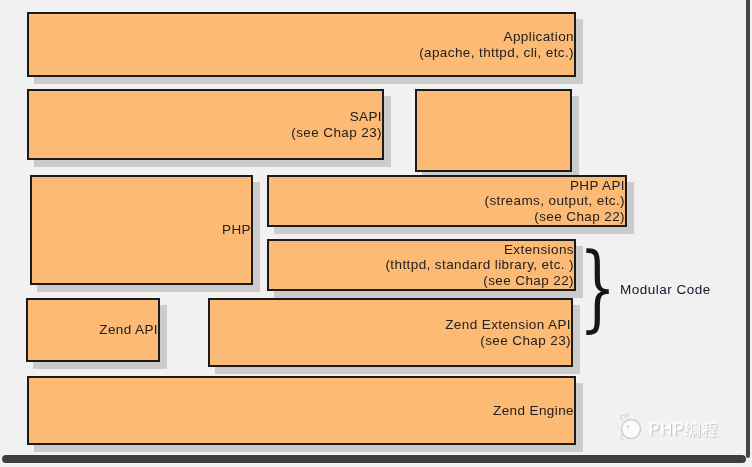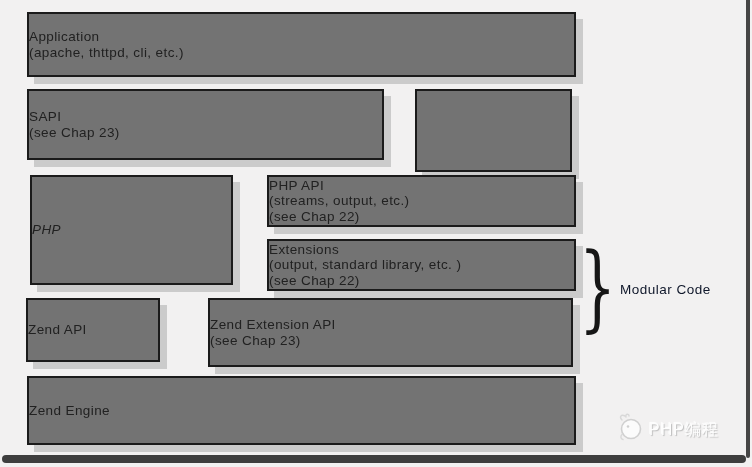--- a/index.html
+++ b/index.html
@@ -4,31 +4,31 @@
 <style>
   html,body{margin:0;padding:0;}
   #stage{
     position:relative; width:752px; height:467px; overflow:hidden;
     background:#f2f1f1;
     font-family:"Liberation Sans", sans-serif;
     color:#212121;
   }
   .box{
     position:absolute; box-sizing:border-box;
-    background:#737373; border:2px solid #1b1b1b;
+    background:#fdba74; border:2px solid #1b1b1b;
     box-shadow:7px 7px 0 0 #cbcbcb;
-    display:flex; flex-direction:column; align-items:flex-start; justify-content:center;
+    display:flex; flex-direction:column; align-items:flex-end; justify-content:center;
     text-align:center; font-size:13.5px; line-height:16px; letter-spacing:0.4px;
   }
   .box .l{white-space:pre;}
   #b-application{left:27px; top:12px;  width:549px; height:65px;}
   #b-sapi       {left:27px; top:89px;  width:357px; height:71px;}
   #b-empty      {left:415px;top:89px;  width:157px; height:83px;}
-  #b-php        {left:30px; top:175px; width:203px; height:110px;font-style:italic;}
-  #b-phpapi     {left:267px;top:175px; width:309px; height:52px; line-height:15.5px;}
+  #b-php        {left:30px; top:175px; width:223px; height:110px;}
+  #b-phpapi     {left:267px;top:175px; width:360px; height:52px; line-height:15.5px;}
   #b-extensions {left:267px;top:239px; width:309px; height:52px; line-height:15.5px;}
   #b-zendapi    {left:26px; top:298px; width:134px; height:64px;}
   #b-zendext    {left:208px;top:298px; width:365px; height:69px;}
   #b-zendengine {left:27px; top:376px; width:549px; height:69px;}
 
   #brace{
     position:absolute; left:579px; top:244px; width:36px; height:90px;
     font-family:"DejaVu Serif", serif; font-size:94px; line-height:88px;
     color:#161616; transform:scaleX(0.62); transform-origin:left center;
     user-select:none;
@@ -76,21 +76,21 @@
   </div>
 
   <div class="box" id="b-phpapi">
     <div class="l">PHP API</div>
     <div class="l">(streams, output, etc.)</div>
     <div class="l">(see Chap 22)</div>
   </div>
 
   <div class="box" id="b-extensions">
     <div class="l">Extensions</div>
-    <div class="l">(output, standard library, etc. )</div>
+    <div class="l">(thttpd, standard library, etc. )</div>
     <div class="l">(see Chap 22)</div>
   </div>
 
   <div class="box" id="b-zendapi">
     <div class="l">Zend API</div>
   </div>
 
   <div class="box" id="b-zendext">
     <div class="l">Zend Extension API</div>
     <div class="l">(see Chap 23)</div>

